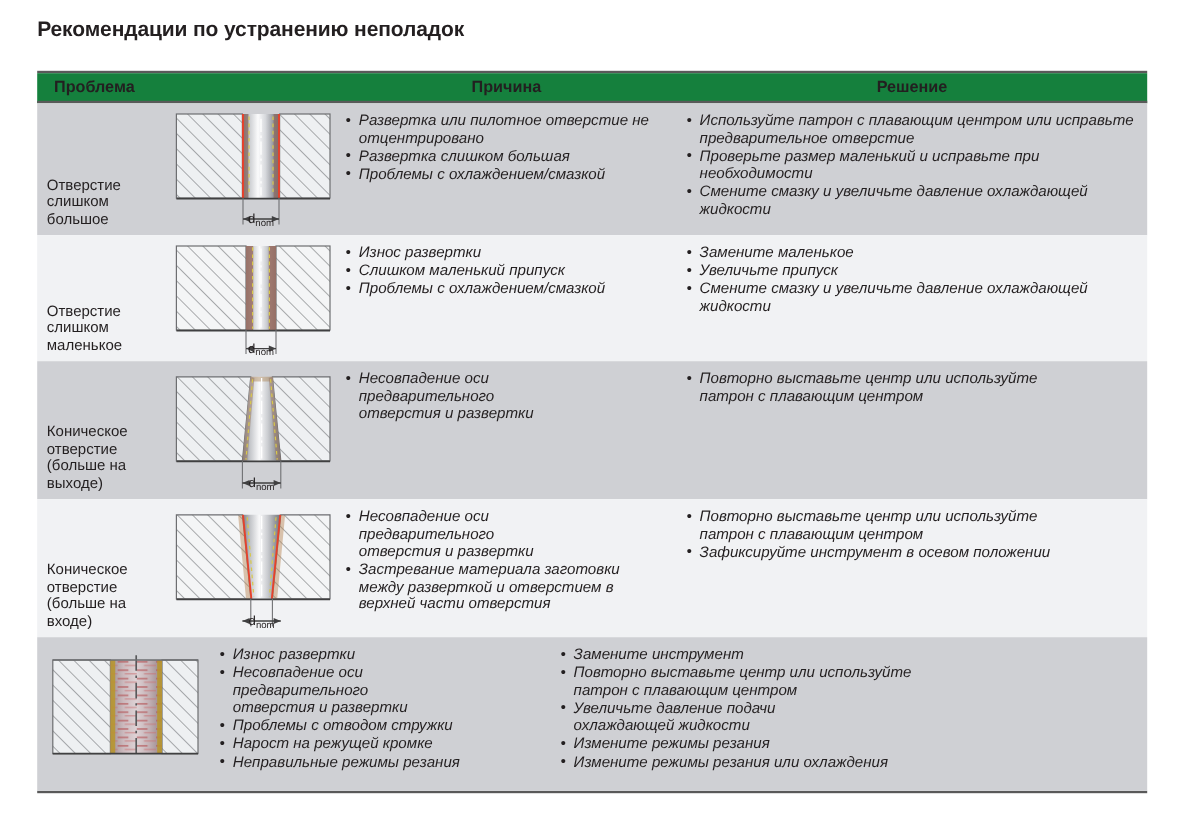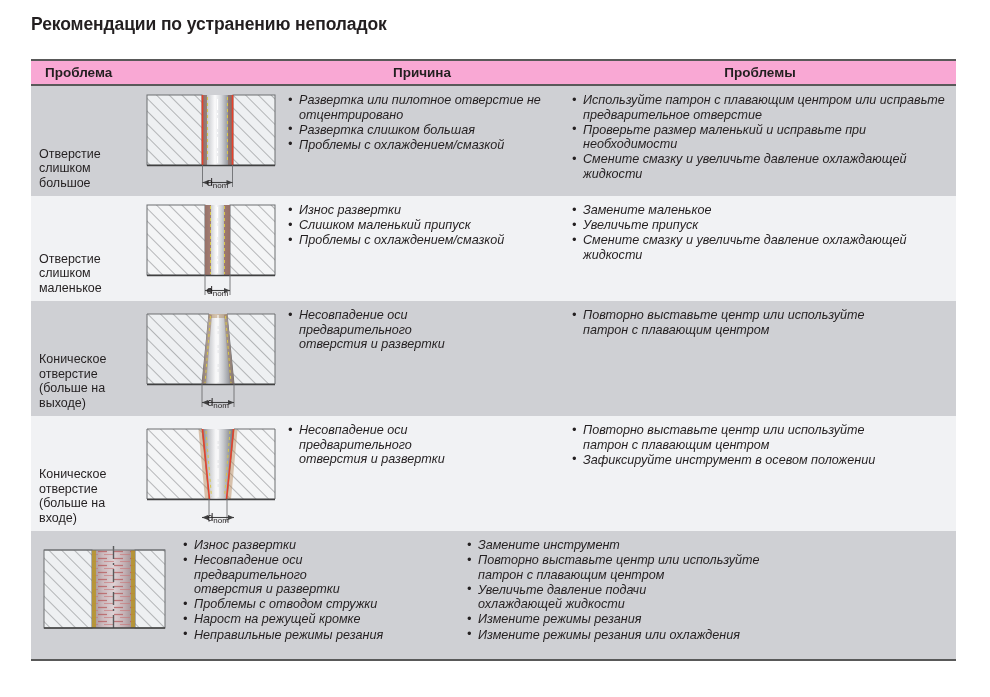--- a/index.html
+++ b/index.html
@@ -21,21 +21,21 @@
   .tbl{
     position:absolute;left:31px;top:59px;
     width:925px;
     border-top:2px solid #595959;
     border-bottom:2px solid #595959;
     box-sizing:border-box;
   }
 
   .thead{
     display:flex;
-    background:#f9a8d4;
+    background:#15803d;
     border-bottom:2px solid #595959;
     height:23px;
     align-items:center;
   }
   .th{
     font-size:13.5px;font-weight:bold;color:#231f20;
     line-height:1;
   }
   .th-problem{width:249px;padding-left:14px;box-sizing:border-box;text-align:left;}
   .th-cause{width:284px;box-sizing:border-box;text-align:center;}
@@ -88,21 +88,21 @@
 
 <div class="page">
 
   <div class="page-title">Рекомендации по устранению неполадок</div>
 
   <div class="tbl">
 
     <div class="thead">
       <div class="th th-problem">Проблема</div>
       <div class="th th-cause">Причина</div>
-      <div class="th th-solution">Проблемы</div>
+      <div class="th th-solution">Решение</div>
     </div>
 
     <div class="row dark" style="height:110px;">
       <div class="c-problem">
         <div class="p-label">Отверстие<br>слишком<br>большое</div>
       </div>
       <div class="c-fig">
         <svg class="fig" width="138" height="104" viewBox="0 0 138 104">
           <defs>
             <pattern id="h1" width="9" height="9" patternUnits="userSpaceOnUse" patternTransform="rotate(-45)">
@@ -288,20 +288,21 @@
           <line x1="88" y1="78" x2="88" y2="101" stroke="#6d6e71" stroke-width="0.9"></line>
           <line x1="63" y1="96.5" x2="95" y2="96.5" stroke="#404041" stroke-width="1.1"></line>
           <path d="M63 96.5 l6 -2.6 v5.2 z" fill="#404041"></path>
           <path d="M95 96.5 l-6 -2.6 v5.2 z" fill="#404041"></path>
           <text x="79" y="100" text-anchor="middle" font-family="Liberation Sans, sans-serif" font-size="11" fill="#231f20">d<tspan font-size="8" dy="2">nom</tspan></text>
         </svg>
       </div>
       <div class="c-cause">
         <ul class="blist">
           <li style="max-width:150px;">Несовпадение оси предварительного отверстия и развертки</li>
+          <li style="max-width:255px;">Застревание материала заготовки между разверткой и отверстием в верхней части отверстия</li>
         </ul>
       </div>
       <div class="c-solution">
         <ul class="blist">
           <li style="max-width:300px;">Повторно выставьте центр или используйте патрон с плавающим центром</li>
           <li>Зафиксируйте инструмент в осевом положении</li>
         </ul>
       </div>
     </div>
 

